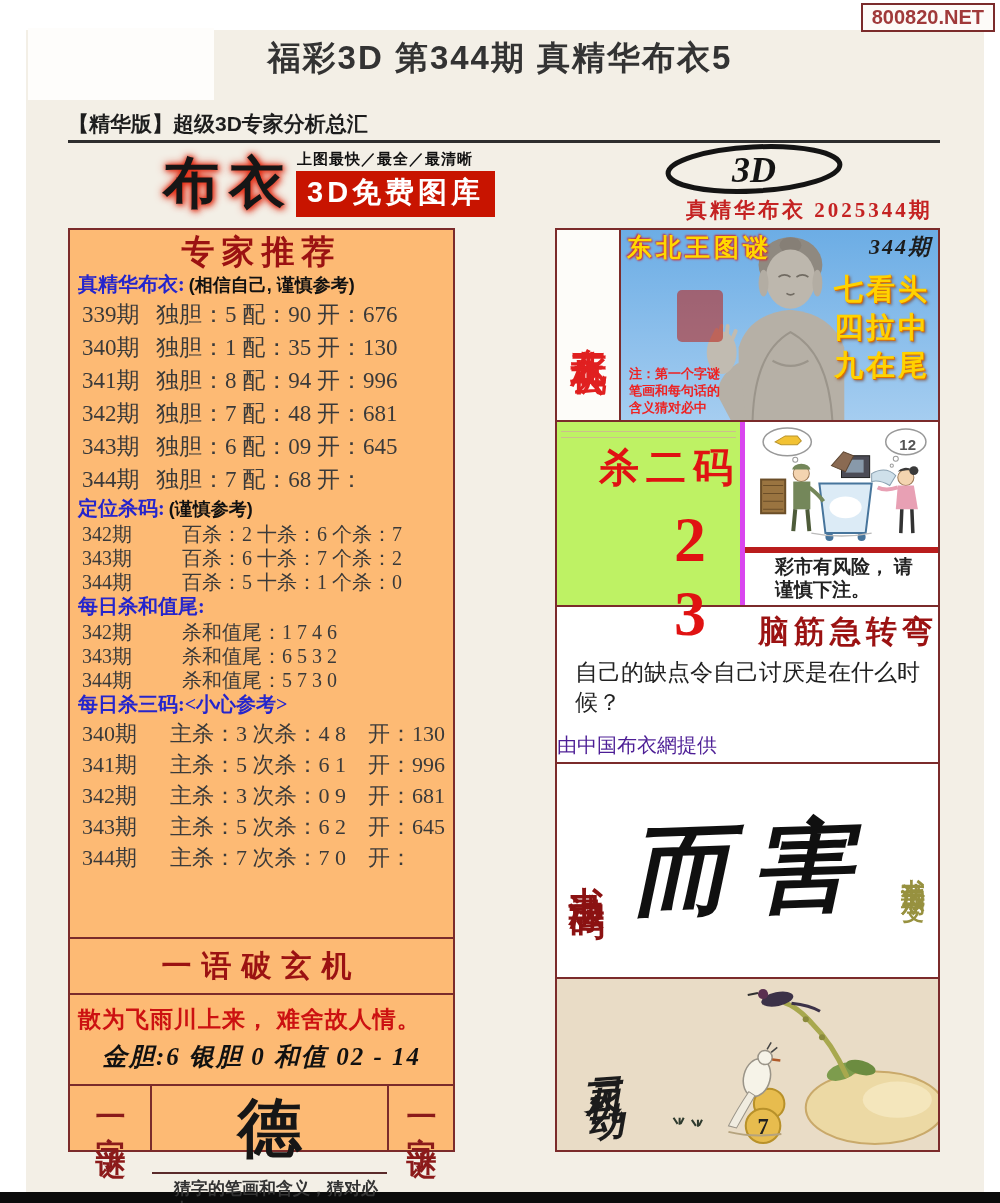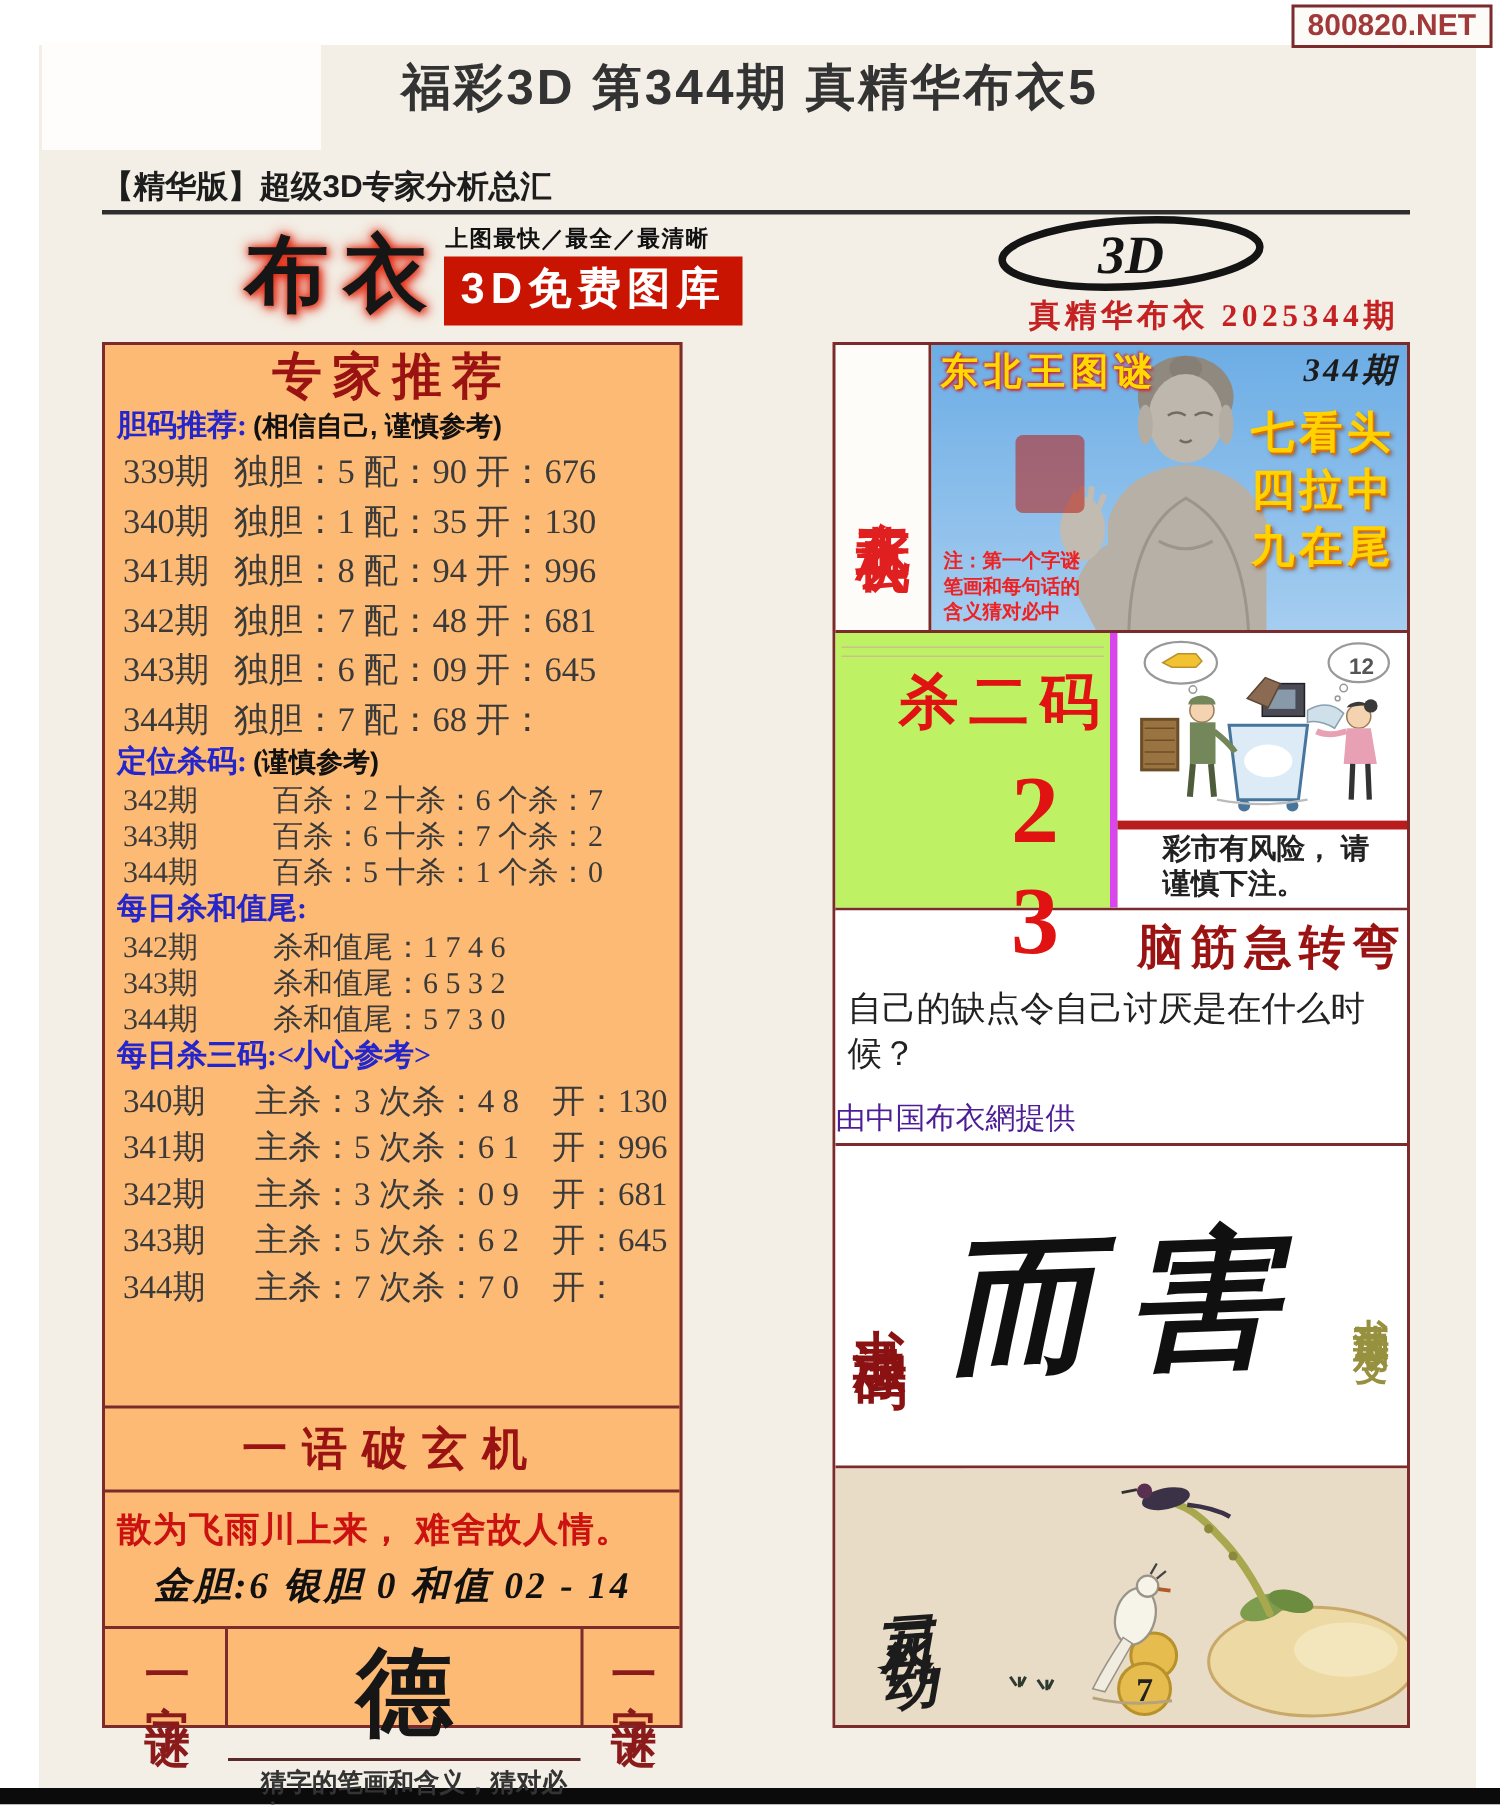--- a/index.html
+++ b/index.html
@@ -77,21 +77,21 @@
   .sha2-title{margin-top:18px;font-weight:bold;font-size:40px;color:#e01212;letter-spacing:7px;padding-left:7px;}
   .sha2-nums{margin-top:8px;font-weight:bold;font-size:64px;color:#e01212;letter-spacing:34px;padding-left:30px;}
   .cartoon-cell{flex:1;display:flex;flex-direction:column;background:#fff;}
   .cartoon-canvas{flex:1;position:relative;border-bottom:6px solid #b91c1c;}
   .cartoon-canvas svg{position:absolute;left:0;top:0;width:100%;height:100%;}
   .bubble-num{position:absolute;right:22px;top:14px;font:bold 15px "Liberation Sans",sans-serif;color:#555;}
   .cartoon-caption{font-weight:bold;font-size:19px;color:#222;padding:2px 8px 4px 30px;line-height:23px;}
 
   .sec-brain{height:155px;flex:none;border-bottom:2px solid #7b2b2b;background:#fff;}
   .brain-title{text-align:right;font-weight:bold;font-size:31px;color:#9b1212;letter-spacing:5px;padding-top:4px;}
-  .brain-q{font-size:23px;color:#222;padding:5px 8px 0;line-height:30px;}
+  .brain-q{font-size:23px;color:#222;padding:5px 18px 0;line-height:30px;}
   .brain-credit{font-weight:normal;font-size:20px;color:#4c1d95;padding:14px 12px 0 0;}
 
   .sec-shufa{height:213px;flex:none;border-bottom:2px solid #7b2b2b;background:#fff;display:flex;}
   .shufa-label{width:58px;flex:none;display:flex;align-items:center;justify-content:center;}
   .v-darkred{writing-mode:vertical-rl;text-orientation:upright;font-weight:bold;font-size:36px;color:#8b1212;letter-spacing:7px;}
   .shufa-chars{flex:1;display:flex;align-items:center;justify-content:center;font-weight:bold;font-style:italic;
       font-size:100px;color:#101010;letter-spacing:22px;transform:rotate(-2deg);}
   .shufa-note{width:50px;flex:none;display:flex;align-items:center;justify-content:center;}
   .v-olive{writing-mode:vertical-rl;text-orientation:upright;font-weight:bold;font-size:24px;color:#97913f;letter-spacing:4px;}
 
@@ -120,21 +120,21 @@
   <svg viewBox="0 0 182 50" width="182" height="50">
     <ellipse cx="91" cy="25" rx="86" ry="22" fill="none" stroke="#141414" stroke-width="5" transform="rotate(-3 91 25)"></ellipse>
     <text x="91" y="38" text-anchor="middle" font-family="Liberation Serif,serif" font-style="italic" font-weight="bold" font-size="36" fill="#141414">3D</text>
   </svg>
 </div>
 <div class="issue-line">真精华布衣 2025344期</div>
 
 <div class="col-left">
   <div class="expert-title">专家推荐</div>
   <div class="lab-line">
-    <span class="blue-label">胆码推荐:</span>
+    <span class="blue-label">真精华布衣:</span>
     <span class="lab-note">(相信自己, 谨慎参考)</span>
   </div>
   <div class="dan-rows">
     <div class="row">
         <span class="period">339期</span>
         <span class="detail">独胆：5 配：90 开：676</span>
       </div>
     <div class="row">
         <span class="period">340期</span>
         <span class="detail">独胆：1 配：35 开：130</span>

